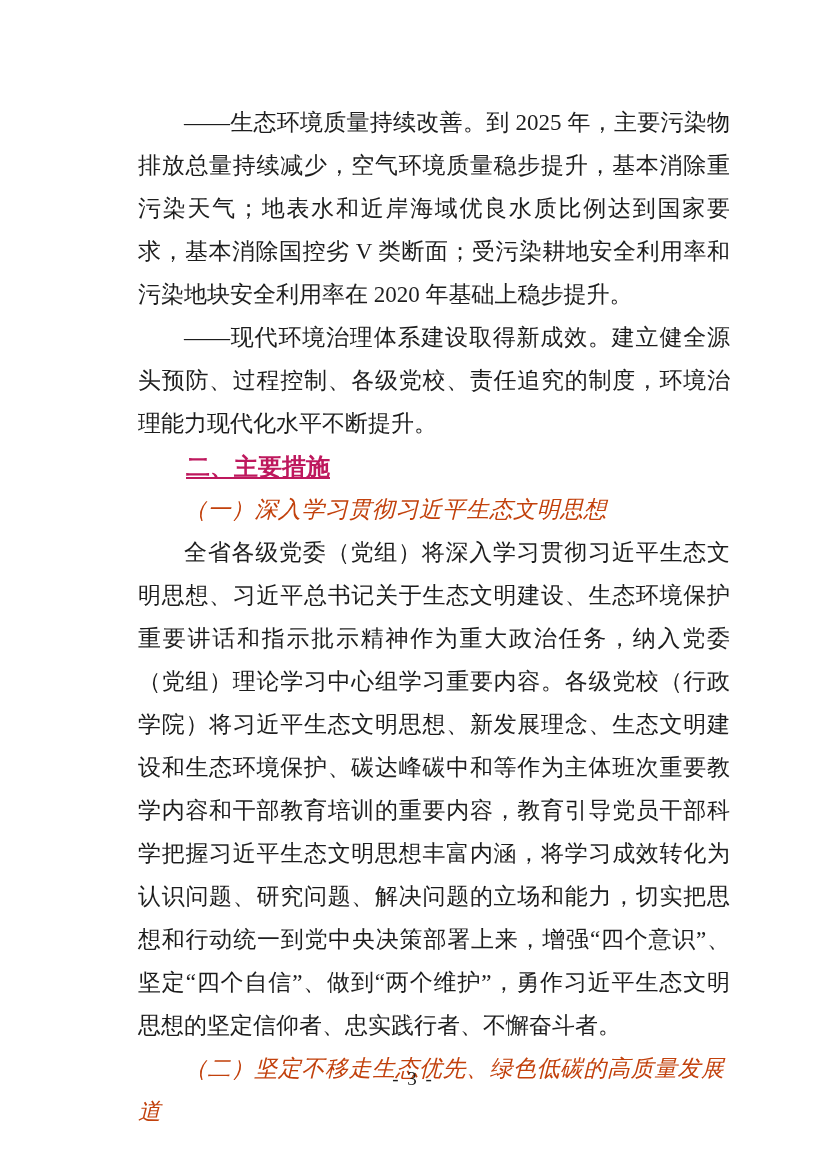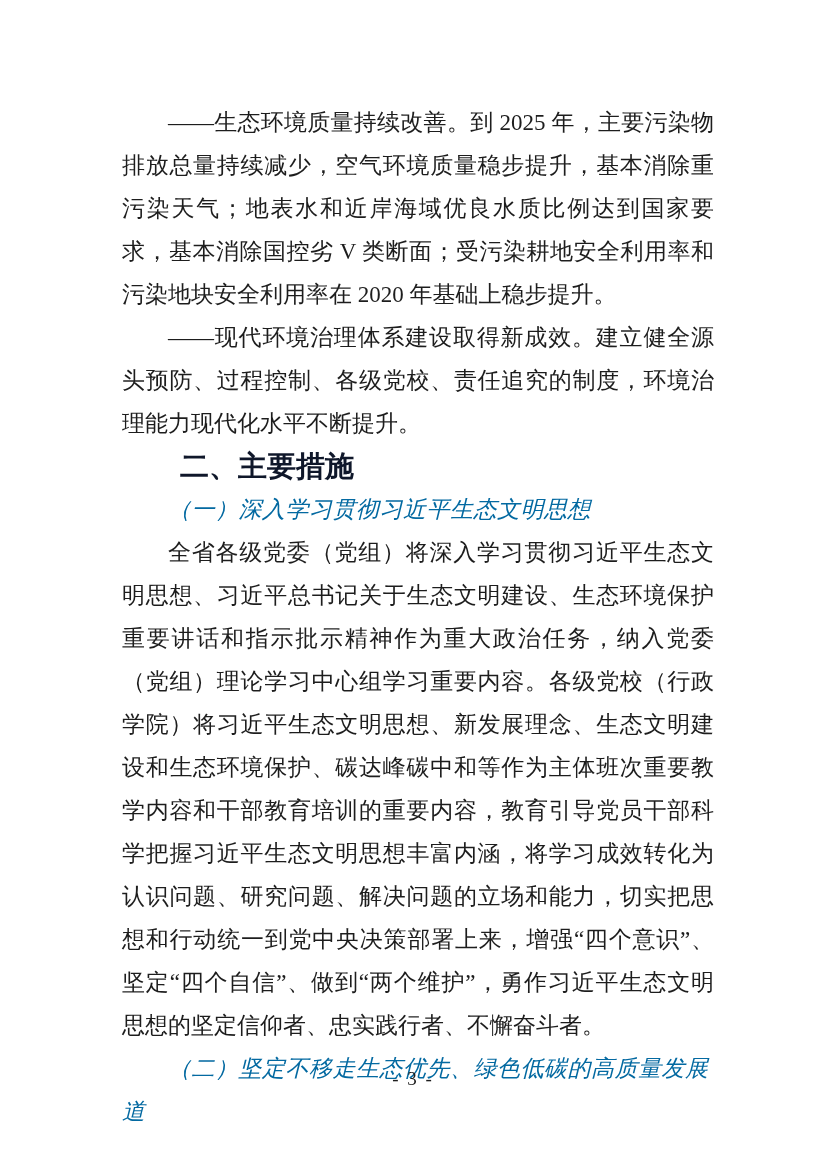--- a/index.html
+++ b/index.html
@@ -11,51 +11,52 @@
     position: relative;
     width: 826px;
     height: 1169px;
     background: #ffffff;
     overflow: hidden;
     font-family: "Liberation Serif", "DejaVu Serif", serif;
     color: #1d1d1d;
   }
   .content {
     position: absolute;
-    left: 122px;
+    left: 138px;
     top: 101px;
     width: 592px;
   }
   .content p,
   .content h2,
   .content h3 {
     margin: 0;
     padding: 0;
     font-size: 23px;
     line-height: 43px;
     font-weight: normal;
   }
   p.body-para {
     text-align: justify;
     text-justify: inter-character;
     text-indent: 2em;
   }
   h2.heading-main {
     font-family: "Liberation Sans", "DejaVu Sans", sans-serif;
     font-weight: bold;
-    font-size: 29px;
+    font-size: 24px;
     text-indent: 2em;
-    color: #0f172a;
+    color: #be185d;
+    text-decoration: underline;
   }
   h3.heading-sub {
     
     font-style: italic;
     text-indent: 2em;
     letter-spacing: 0.5px;
-    color: #0369a1;
+    color: #c2410c;
   }
   .page-number {
     position: absolute;
     top: 1066px;
     left: 0;
     width: 826px;
     text-align: center;
     font-size: 19px;
     line-height: 26px;
     letter-spacing: 2px;

